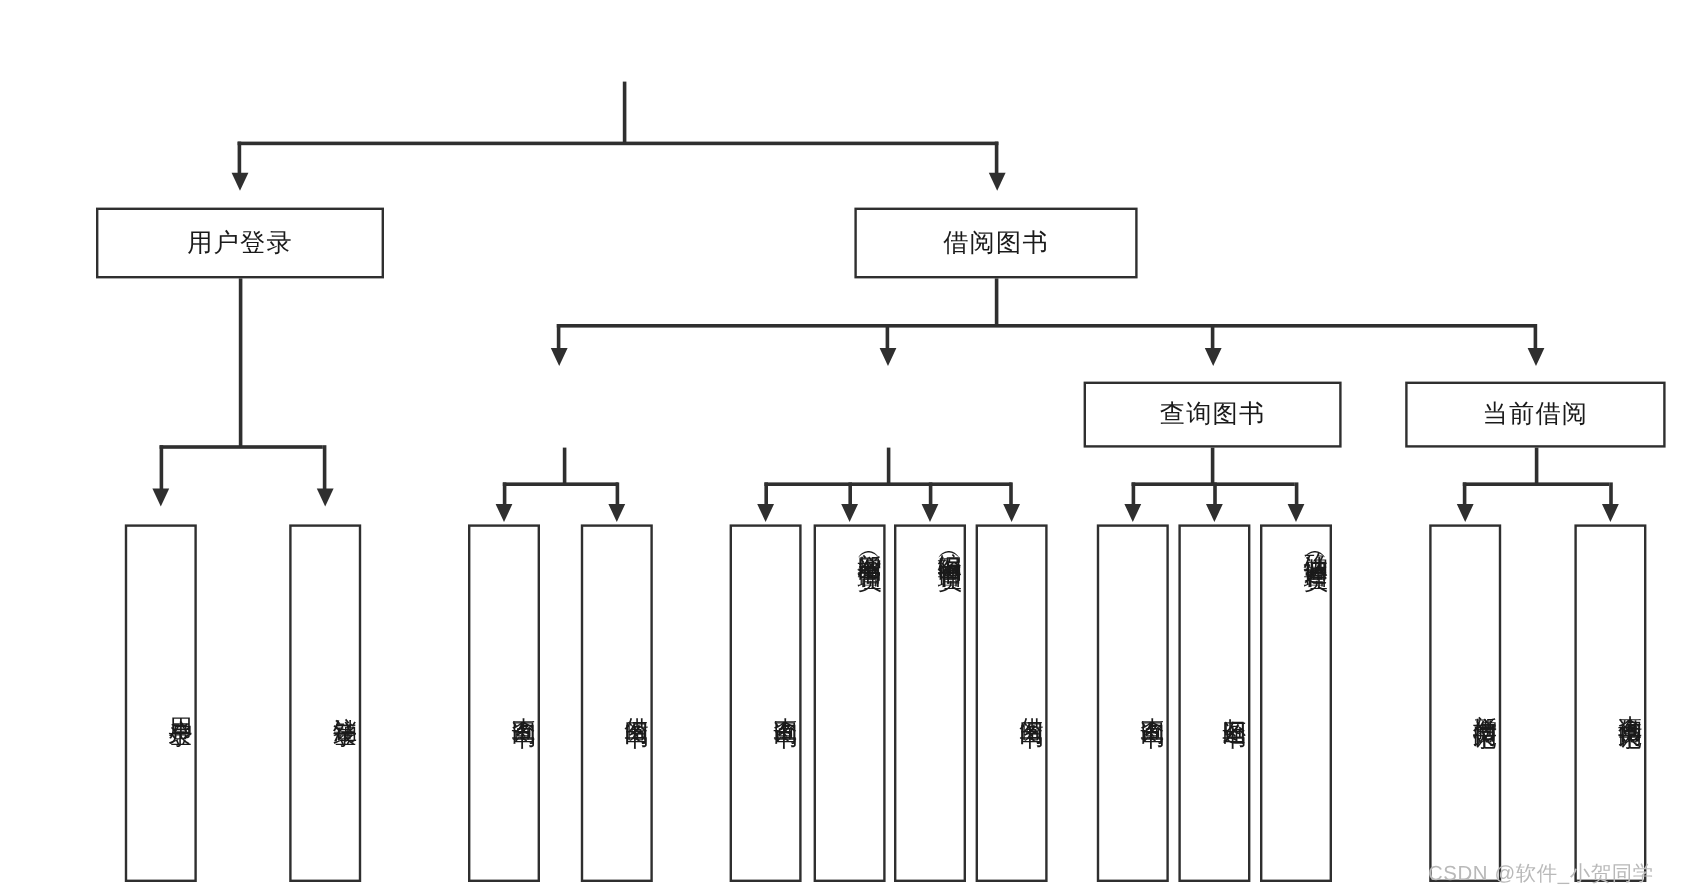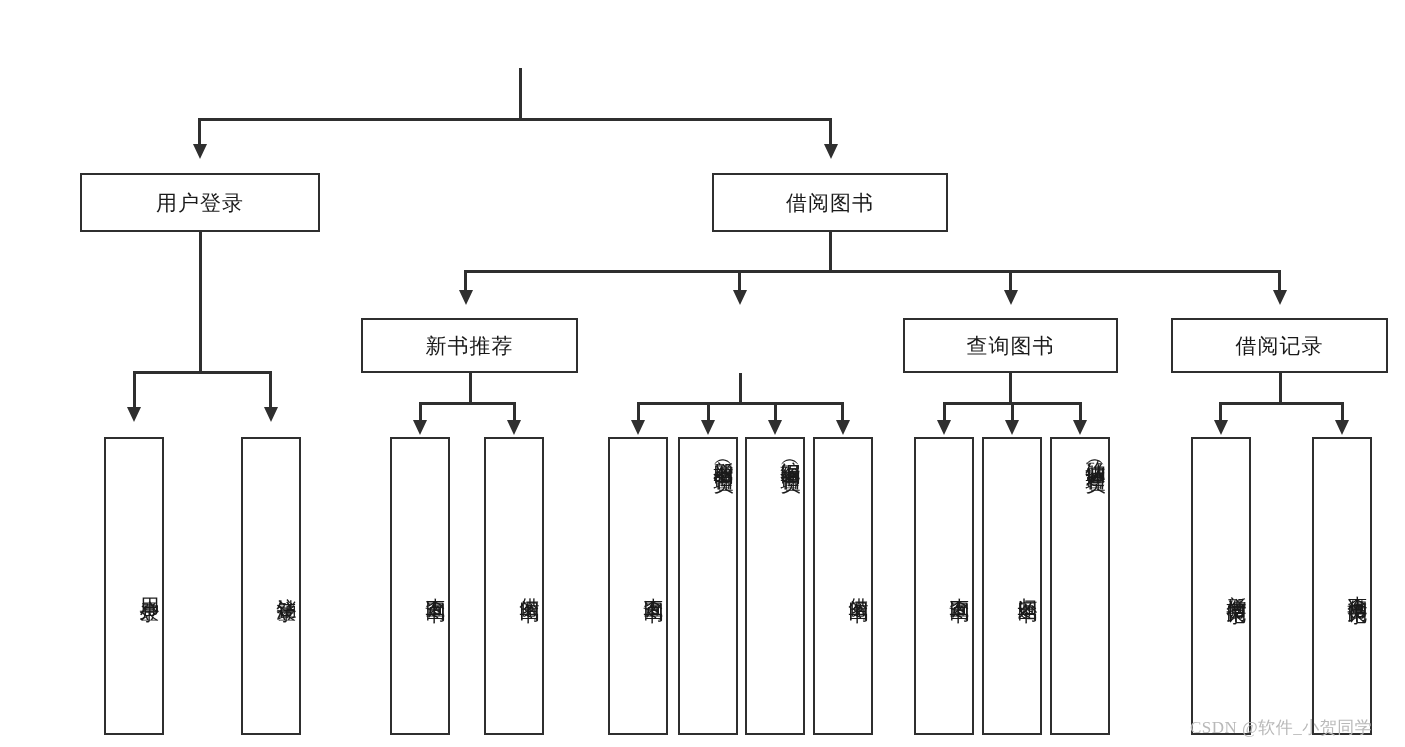--- a/index.html
+++ b/index.html
@@ -65,21 +65,20 @@
     border-top:15px solid #2f2f2f;
   }
   
   #watermark{
     position:absolute;
     font-size:17px;
     color:#b9b9b9;
     white-space:nowrap;
     letter-spacing:0.5px;
     pointer-events:none;
-    font-family:Liberation Serif, serif;
   }
 </style>
 </head>
 <body>
 
 <div id="canvas">
 
 
   <div class="vline" style="left:519px;top:68px;height:52px;"></div>
   <div class="hline" style="left:198px;top:118px;width:634px;"></div>
@@ -102,23 +101,22 @@
   <div class="hline" style="left:464px;top:270px;width:816px;"></div>
   <div class="vline" style="left:464px;top:270px;height:22px;"></div>
   <div class="arrow" style="left:459px;top:290px;"></div>
   <div class="vline" style="left:738px;top:270px;height:22px;"></div>
   <div class="arrow" style="left:733px;top:290px;"></div>
   <div class="vline" style="left:1009px;top:270px;height:22px;"></div>
   <div class="arrow" style="left:1004px;top:290px;"></div>
   <div class="vline" style="left:1278px;top:270px;height:22px;"></div>
   <div class="arrow" style="left:1273px;top:290px;"></div>
 
-  <div class="node horiz" style="left:361px;top:318px;width:217px;height:55px;">新书推荐</div>
   <div class="node horiz" style="left:903px;top:318px;width:215px;height:55px;">查询图书</div>
-  <div class="node horiz" style="left:1171px;top:318px;width:217px;height:55px;">借阅记录</div>
+  <div class="node horiz" style="left:1171px;top:318px;width:217px;height:55px;">当前借阅</div>
 
   <div class="vline" style="left:469px;top:373px;height:31px;"></div>
   <div class="hline" style="left:419px;top:402px;width:96px;"></div>
   <div class="vline" style="left:419px;top:402px;height:20px;"></div>
   <div class="arrow" style="left:413px;top:420px;"></div>
   <div class="vline" style="left:513px;top:402px;height:20px;"></div>
   <div class="arrow" style="left:507px;top:420px;"></div>
 
   <div class="vline" style="left:739px;top:373px;height:31px;"></div>
   <div class="hline" style="left:637px;top:402px;width:206px;"></div>

